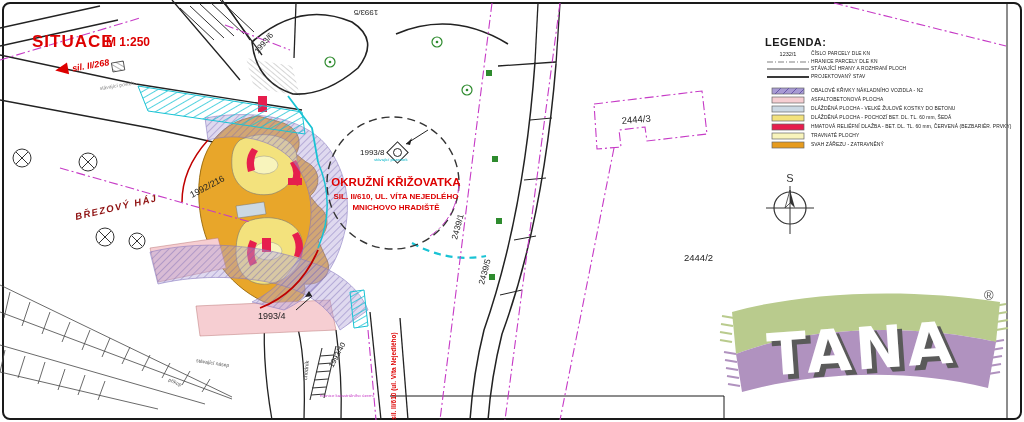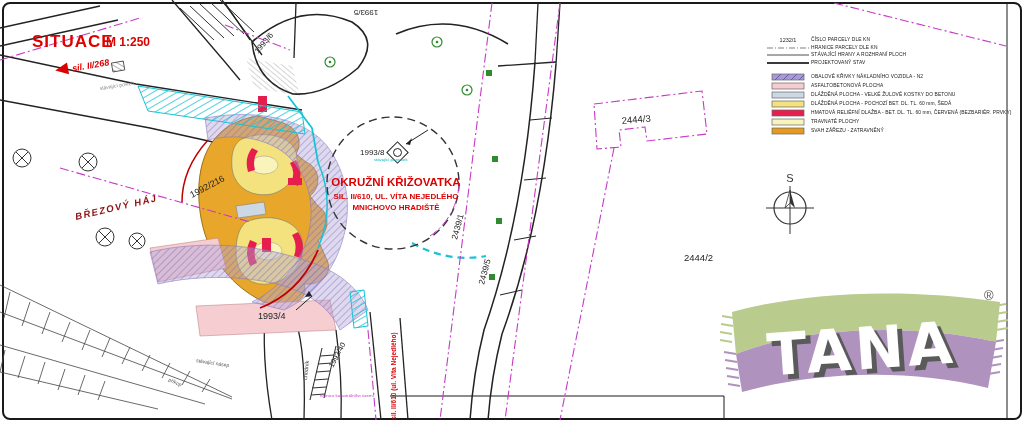--- a/index.html
+++ b/index.html
@@ -255,20 +255,21 @@
 
     <text x="307" y="380" font-size="5.5" fill="#444" transform="rotate(-84 307 380)">chodník</text>
     <text x="196" y="362" font-size="5" fill="#555" transform="rotate(9 196 362)">stávající násep</text>
     <text x="168" y="381" font-size="5" fill="#555" transform="rotate(24 168 381)">příkop</text>
     <text x="396" y="376" font-size="6.5" font-weight="bold" fill="#dd0000" text-anchor="middle" transform="rotate(-90 396 376)">sil. II/610 (ul. Víta Nejedlého)</text>
     <text x="320" y="397" font-size="4.4" fill="#c63bc6">hranice katastrálního území</text>
   </g>
 </svg>
 
 <div id="legend">
+  <div class="lg-title">LEGENDA:</div>
 
   <div class="lg-row">
     <span class="lg-sample">
           <span class="parcel-num">1232/1</span>
         </span>
     <span class="lg-label">ČÍSLO PARCELY DLE KN</span>
   </div>
   <div class="lg-row">
     <span class="lg-sample">
           <svg width="42" height="6">

